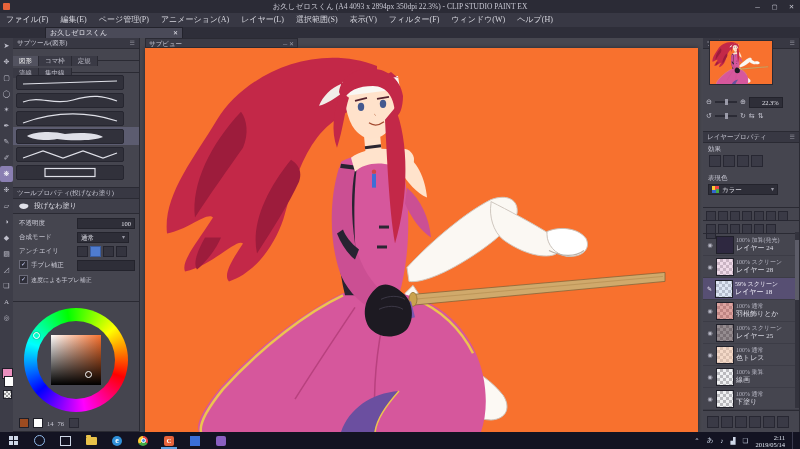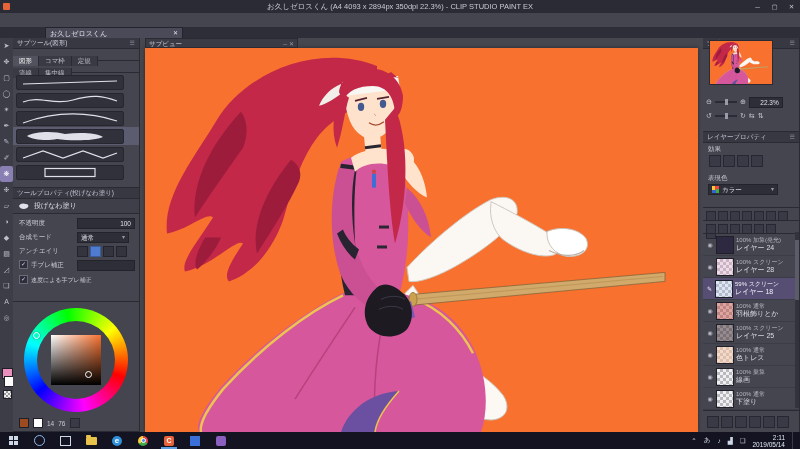--- a/index.html
+++ b/index.html
@@ -1,19 +1,19 @@
 <!DOCTYPE html>
 <html><head>
 <meta charset="utf-8">
 <style>
   html,body{margin:0;padding:0;background:#222;}
   #root{position:relative;width:800px;height:449px;overflow:hidden;
         font-family:"Liberation Sans","DejaVu Sans",sans-serif;
         background:#45454f;color:#d2d2da;-webkit-font-smoothing:antialiased;}
-  .abs{position:absolute;}
+  .abs{position:absolute;font-family:Liberation Serif, serif;}
   
   .titlebar{left:0;top:0;width:800px;height:13px;background:#2b2b36;font-size:7.5px;
             color:#c9c9d4;display:flex;align-items:center;}
   .title-text{position:absolute;left:0;right:0;text-align:center;pointer-events:none;}
   .app-ico{width:7px;height:7px;background:#e8633a;border-radius:1px;margin-left:3px;}
   .winbtns{position:absolute;right:0;top:0;display:flex;height:13px;}
   .winbtn{width:17px;text-align:center;font-size:6.5px;line-height:13px;color:#c9c9d4;}
   .menubar{left:0;top:13px;width:800px;height:14px;background:#383844;display:flex;align-items:center;
            font-size:8px;color:#d6d6de;border-bottom:1px solid #2a2a33;}
   .menu-item{padding:0 6px;line-height:14px;white-space:nowrap;}
@@ -118,20 +118,32 @@
   <div class="abs titlebar">
     <div class="app-ico"></div>
     <div class="title-text">お久しゼロスくん (A4 4093 x 2894px 350dpi 22.3%) - CLIP STUDIO PAINT EX</div>
     <div class="winbtns">
       <div class="winbtn">─</div>
       <div class="winbtn">▢</div>
       <div class="winbtn close">✕</div>
     </div>
   </div>
 
+  <div class="abs menubar">
+    <span class="menu-item">ファイル(F)</span>
+    <span class="menu-item">編集(E)</span>
+    <span class="menu-item">ページ管理(P)</span>
+    <span class="menu-item">アニメーション(A)</span>
+    <span class="menu-item">レイヤー(L)</span>
+    <span class="menu-item">選択範囲(S)</span>
+    <span class="menu-item">表示(V)</span>
+    <span class="menu-item">フィルター(F)</span>
+    <span class="menu-item">ウィンドウ(W)</span>
+    <span class="menu-item">ヘルプ(H)</span>
+  </div>
 
   <div class="abs tabstrip">
     <div class="doctab">
       <span>お久しゼロスくん</span>
       <span style="font-size:6px;">✕</span>
     </div>
   </div>
 
   <div class="abs toolcol">
     <div class="tool-ico">➤</div>

